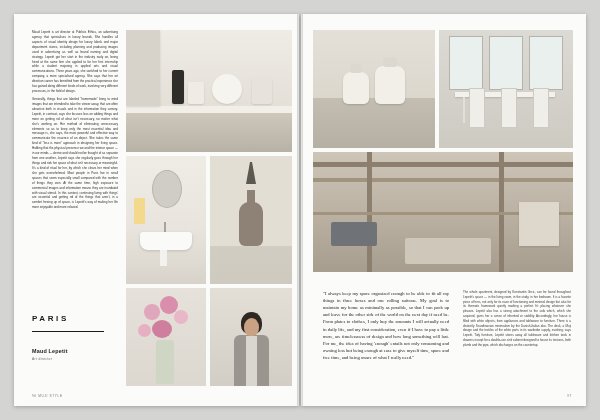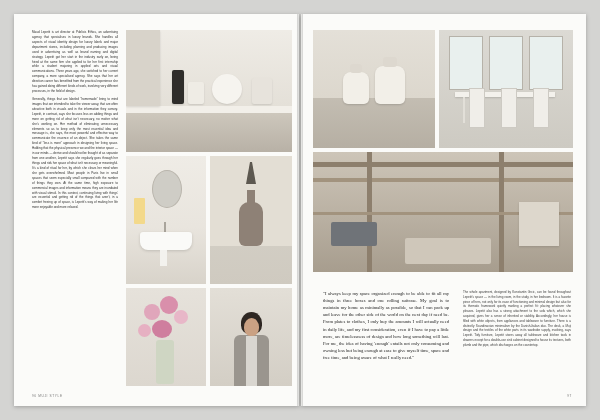--- a/index.html
+++ b/index.html
@@ -197,20 +197,26 @@
 
 <div id="spread">
 
   <div class="page left">
 
     <div class="intro-col">
       <p>Maud Lepetit is art director at Publicis Ethics, an advertising agency that specialises in luxury brands. She handles all aspects of visual identity design for luxury labels and major department stores, including planning and producing images used in advertising as well as brand naming and digital strategy. Lepetit got her start in the industry early on, being hired at the same firm she applied to for her first internship while a student majoring in applied arts and visual communications. Three years ago, she switched to her current company, a more specialised agency. She says that her art direction career has benefited from the practical experience she has gained doing different kinds of work, involving very different processes, in the field of design.</p>
       <p>Generally, things that are labeled "homemade" bring to mind images that are intended to take the viewer away, that are often attractive both in visuals and in the information they convey. Lepetit, in contrast, says she focuses less on adding things and more on getting rid of what isn't necessary, no matter what she's working on. Her method of eliminating unnecessary elements so as to keep only the most essential idea and message is, she says, the most powerful and effective way to communicate the essence of an object. She takes the same kind of "less is more" approach in designing her living space. Holding that the physical presence we and the interior space — in our minds — derive and should not be thought of as separate from one another, Lepetit says she regularly goes through her things and rids her space of what isn't necessary or meaningful. It's a kind of ritual for her, by which she clears her mind when she gets overwhelmed. Most people in Paris live in small spaces that seem especially small compared with the number of things they own. At the same time, high exposure to commercial images and information means they are inundated with visual stimuli. In this context, continuing living with things' are essential and getting rid of the things that aren't, in a comfort freeing up of space, is Lepetit's way of making her life more enjoyable and more relaxed.</p>
     </div>
 
+    <div class="paris-block">
+      <div class="paris-title">PARIS</div>
+      <div class="paris-rule"></div>
+      <div class="paris-name">Maud Lepetit</div>
+      <div class="paris-role">Art director</div>
+    </div>
 
     <div class="img" id="photo-counter">
       <div class="counter-bg"></div>
       <div class="counter-wall"></div>
       <div class="counter-top"></div>
       <div class="counter-front"></div>
       <div class="blob-round" style="left:86px; top:44px; width:30px; height:30px;"></div>
       <div class="blob-rect" style="left:46px; top:40px; width:12px; height:34px; border-radius:2px; background:#2f2d2a;"></div>
       <div class="blob-rect" style="left:62px; top:52px; width:16px; height:22px; border-radius:2px;"></div>
       <div class="blob-rect" style="left:126px; top:48px; width:20px; height:26px; border-radius:2px; background:#e7e3dc;"></div>

